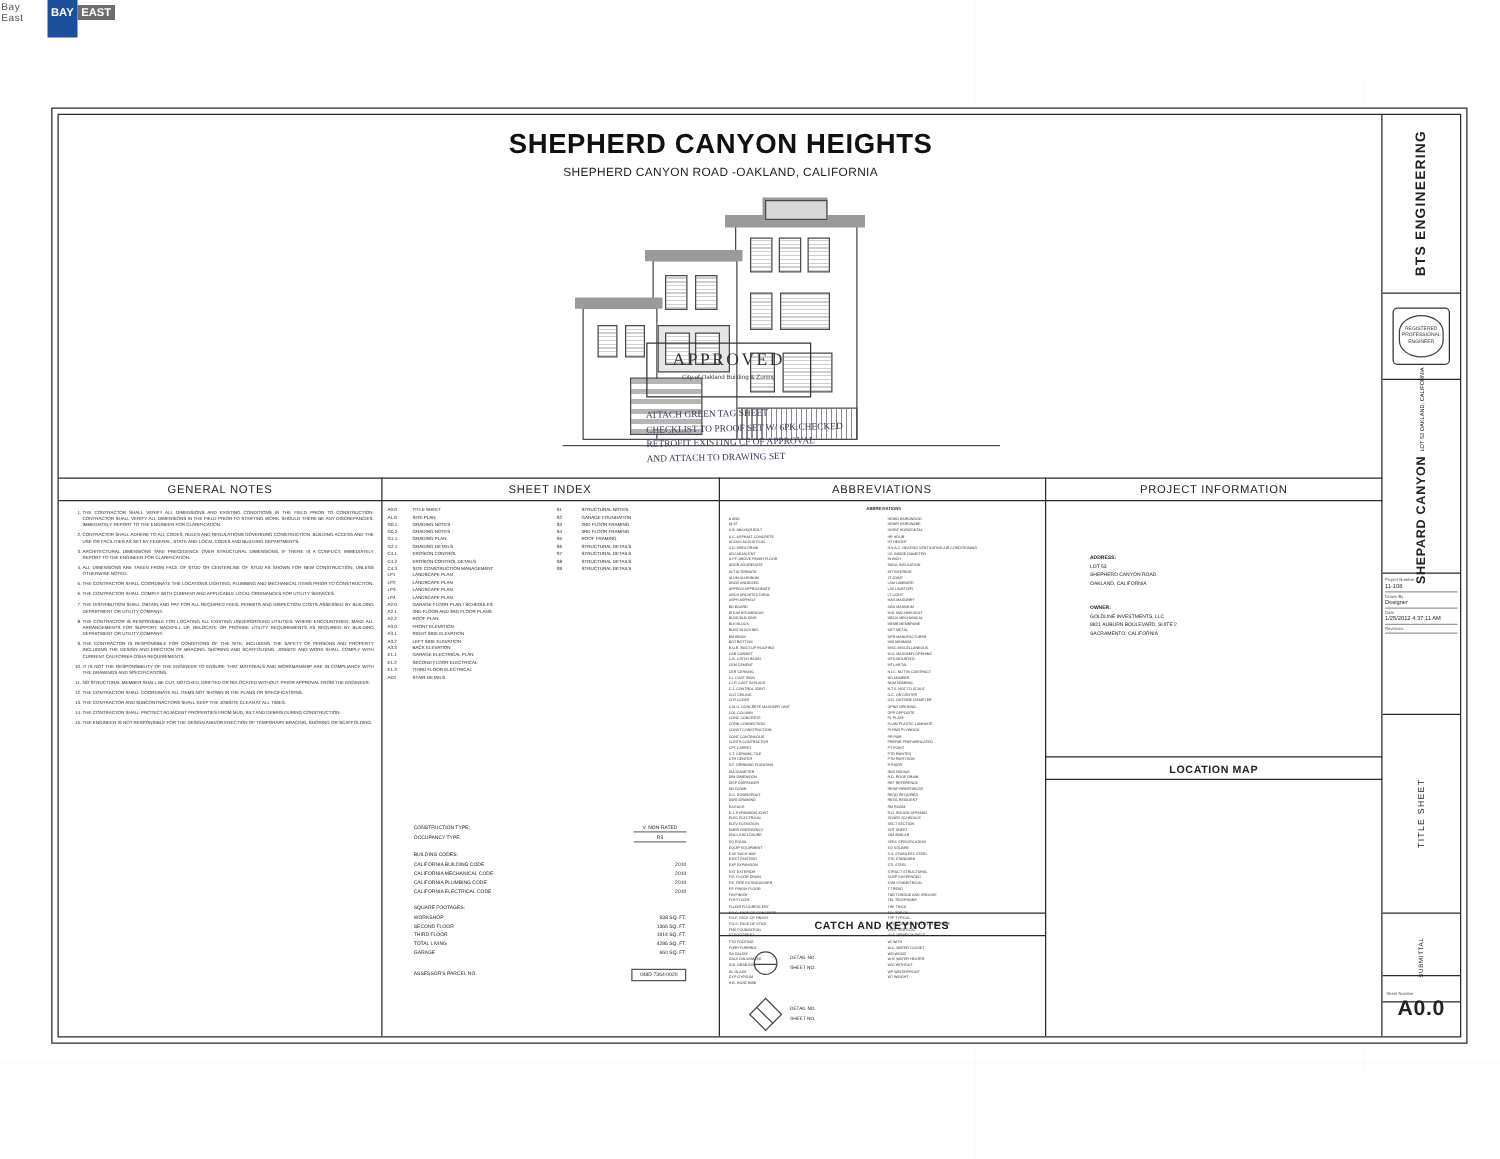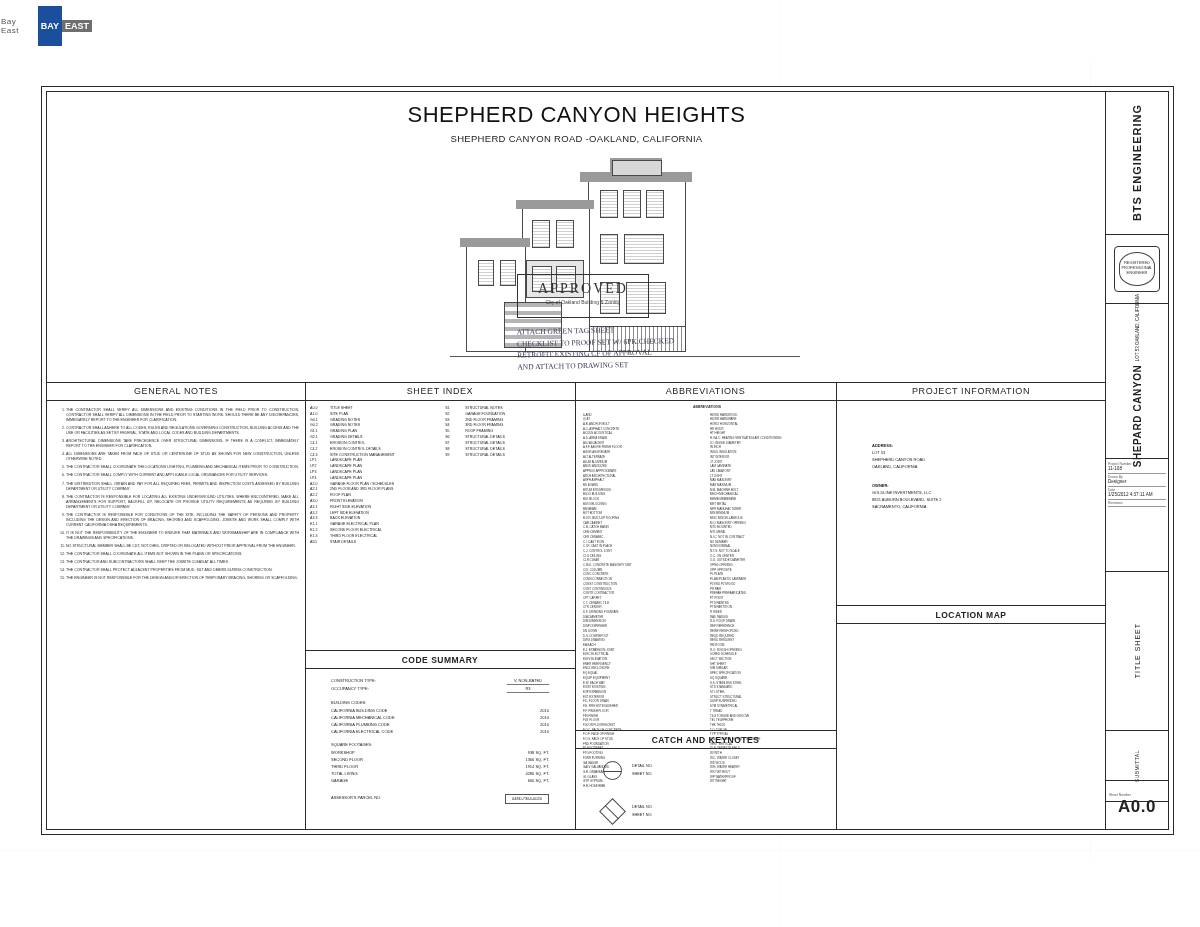--- a/index.html
+++ b/index.html
@@ -1,20 +1,20 @@
 <!DOCTYPE html>
 <html><head>
 <meta charset="utf-8">
 <style>
   html,body{margin:0;padding:0;background:#fff;}
   body{width:1200px;height:927px;font-family:"Liberation Sans",sans-serif;color:#222;overflow:hidden;}
   .page{position:relative;width:1200px;height:927px;background:#fff;}
 
   
-  .watermark{position:absolute;left:0;top:16px;width:92px;height:20px;background:#fff;display:flex;align-items:center;}
+  .watermark{position:absolute;left:0;top:0;width:92px;height:20px;background:#fff;display:flex;align-items:center;}
   .wm-a{font-size:8px;color:#555;letter-spacing:.5px;padding-left:1px;}
   .wm-b{background:#1b4f9c;color:#fff;font-size:9px;font-weight:bold;padding:15px 3px;margin-left:1px;}
   .wm-c{background:#6e6e6e;color:#fff;font-size:9px;font-weight:bold;padding:1px 3px;}
 
   
   .sheet{position:absolute;left:41px;top:86px;width:1131px;height:747px;border:1px solid #2a2a2a;background:#fff;}
   .sheet-inner{position:absolute;left:4px;top:4px;right:4px;bottom:4px;border:1px solid #2a2a2a;}
 
   
   .rightstrip{position:absolute;right:0;top:0;width:62px;height:100%;border-left:1px solid #2a2a2a;}
@@ -39,21 +39,21 @@
   .rs-subm .vtext{font-size:5px;letter-spacing:.5px;}
   .rs-num{height:auto;position:absolute;bottom:0;left:0;right:0;height:48px;display:flex;flex-direction:column;align-items:center;justify-content:center;border-top:1px solid #2a2a2a;}
   .rs-num .lbl{font-size:3.4px;color:#555;align-self:flex-start;margin-left:3px;}
   .rs-num .num{font-size:17px;font-weight:bold;letter-spacing:.5px;}
 
   
   .content{position:absolute;left:0;top:0;right:62px;bottom:0;}
 
   
   .toparea{position:absolute;left:0;top:0;right:0;height:290px;border-bottom:1px solid #2a2a2a;}
-  .maintitle{position:absolute;left:0;right:0;top:10px;text-align:center;font-size:22px;font-weight:normal;letter-spacing:.5px;color:#111;}
+  .maintitle{position:absolute;left:0;right:0;top:10px;text-align:center;font-size:22px;font-weight:bold;letter-spacing:.5px;color:#111;}
   .subtitle{position:absolute;left:0;right:0;top:41px;text-align:center;font-size:9.5px;letter-spacing:.3px;color:#222;}
 
   
   .elev{position:absolute;left:413px;top:58px;width:255px;height:215px;}
   .ground{position:absolute;left:-10px;bottom:8px;width:350px;height:1px;background:#555;}
   .blk{position:absolute;border:1px solid #4a4a4a;background:#fff;}
   .hatch{background:repeating-linear-gradient(90deg,#8a8a8a 0 1px,#fff 1px 4px);}
   .roof{position:absolute;background:#9a9a9a;}
   .win{position:absolute;border:1px solid #4a4a4a;background:repeating-linear-gradient(0deg,#cfcfcf 0 1px,#fff 1px 3px);}
 
@@ -407,21 +407,20 @@
                       <span class="c">S8</span>
                       <span>STRUCTURAL DETAILS</span>
                     </div>
                     <div class="r">
                       <span class="c">S9</span>
                       <span>STRUCTURAL DETAILS</span>
                     </div>
                   </div>
               </div>
               <div class="cs" style="top:250px;">
-                <div class="cs-hdr">CODE SUMMARY</div>
                 <div class="cs-body">
                   <div class="cs-row">
                     <span>CONSTRUCTION TYPE:</span>
                     <span class="cs-val">V, NON-RATED</span>
                   </div>
                   <div class="cs-row">
                     <span>OCCUPANCY TYPE:</span>
                     <span class="cs-val">R3</span>
                   </div>
                   <div class="cs-sec">BUILDING CODES:</div>

